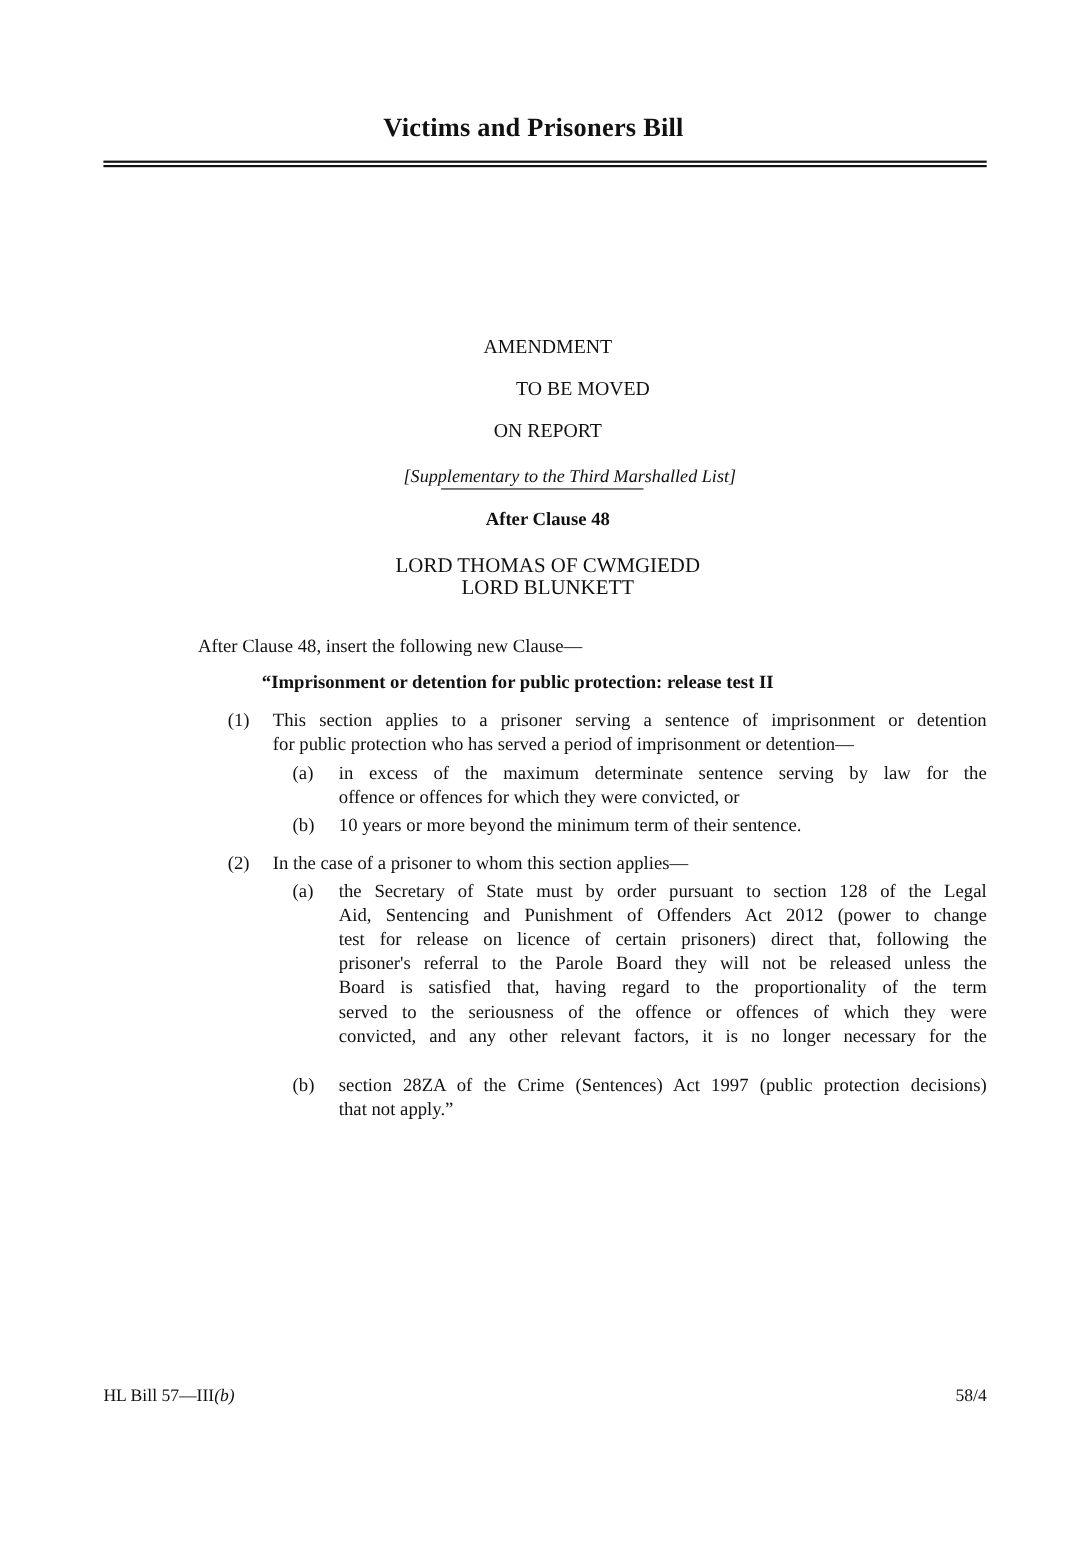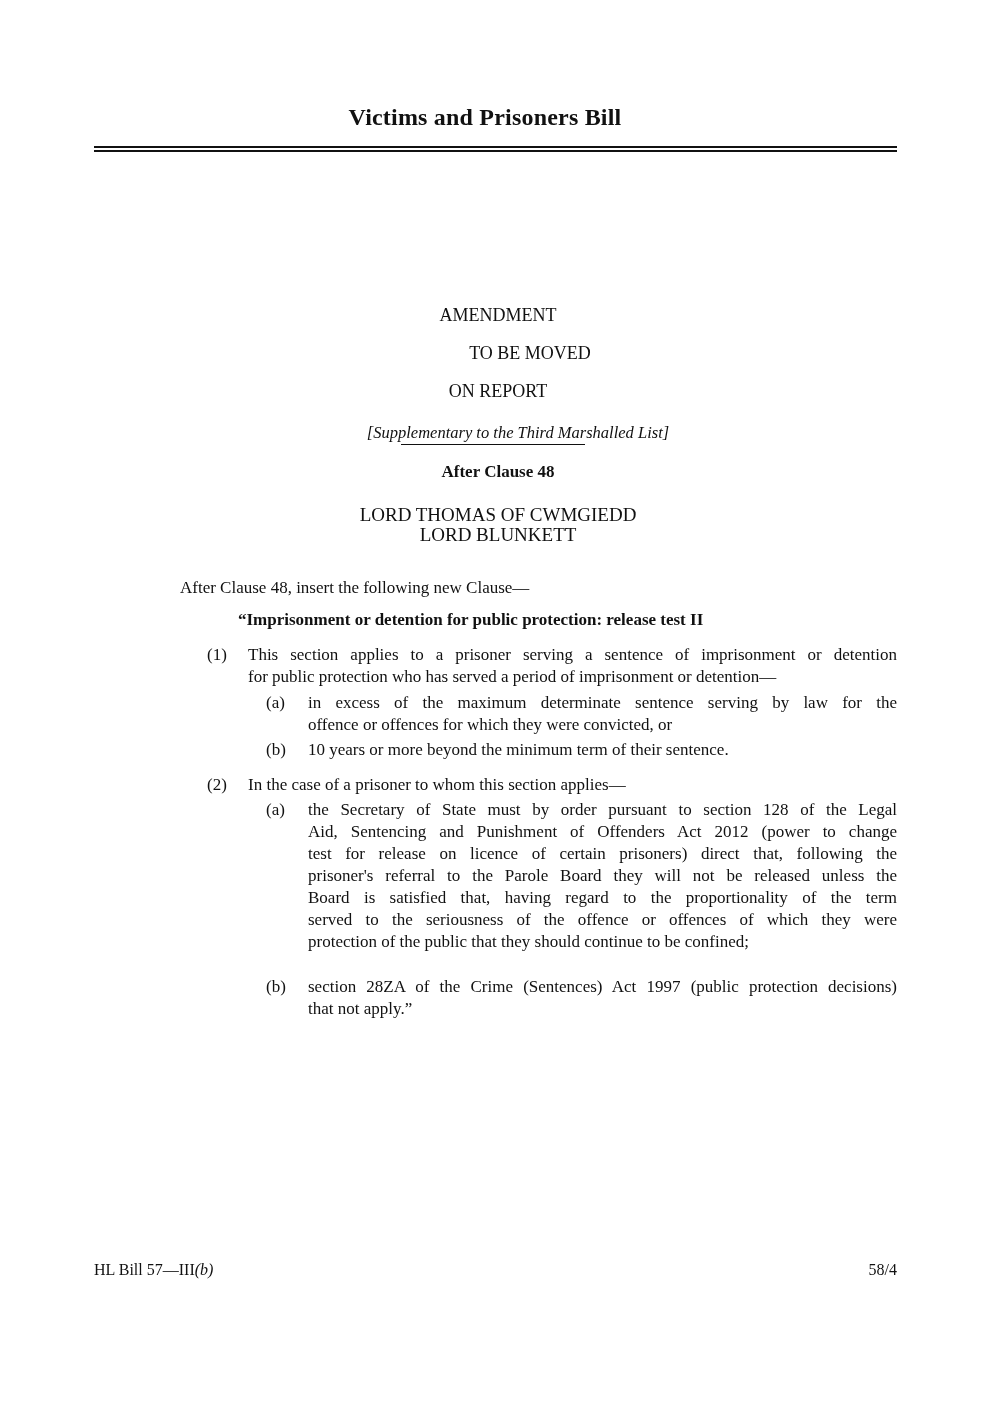--- a/index.html
+++ b/index.html
@@ -99,21 +99,21 @@
   </div>
   <div class="sub body-text" style="top:799px;">
     <span class="num">(a)</span>
     <div class="txt">
       <span class="line">the Secretary of State must by order pursuant to section 128 of the Legal</span>
       <span class="line">Aid, Sentencing and Punishment of Offenders Act 2012 (power to change</span>
       <span class="line">test for release on licence of certain prisoners) direct that, following the</span>
       <span class="line">prisoner's referral to the Parole Board they will not be released unless the</span>
       <span class="line">Board is satisfied that, having regard to the proportionality of the term</span>
       <span class="line">served to the seriousness of the offence or offences of which they were</span>
-      <span class="line last">protection of the public that they should continue to be confined;</span>
+      <span class="line">convicted, and any other relevant factors, it is no longer necessary for the</span>
     </div>
   </div>
   <div class="sub body-text" style="top:976px;">
     <span class="num">(b)</span>
     <div class="txt">
       <span class="line">section 28ZA of the Crime (Sentences) Act 1997 (public protection decisions)</span>
       <span class="line last">that not apply.”</span>
     </div>
   </div>
 

